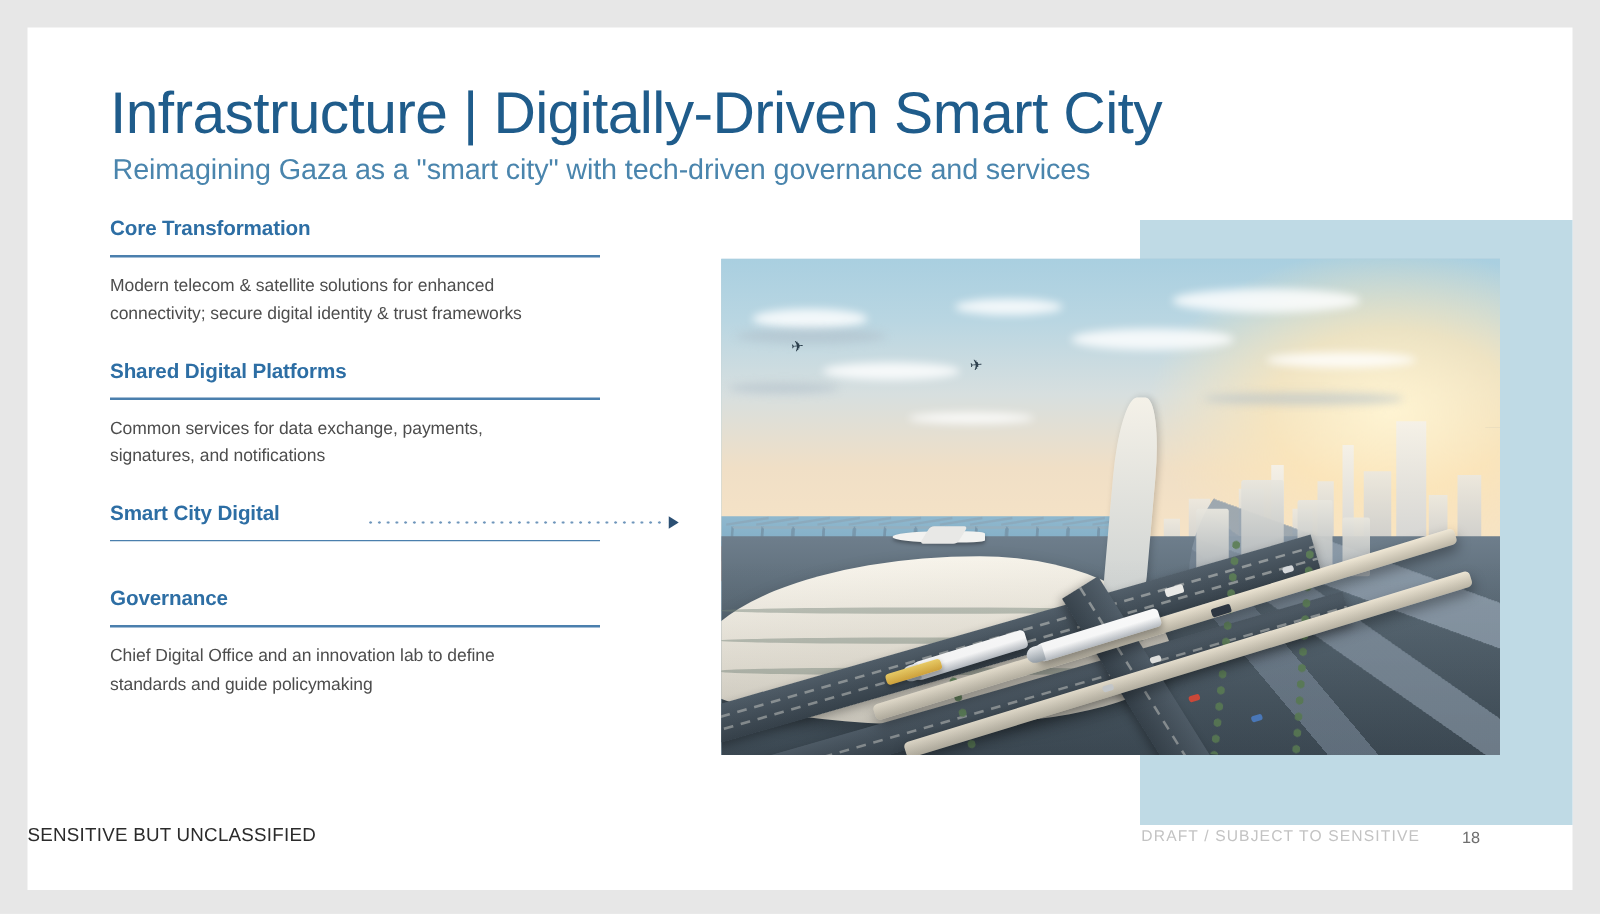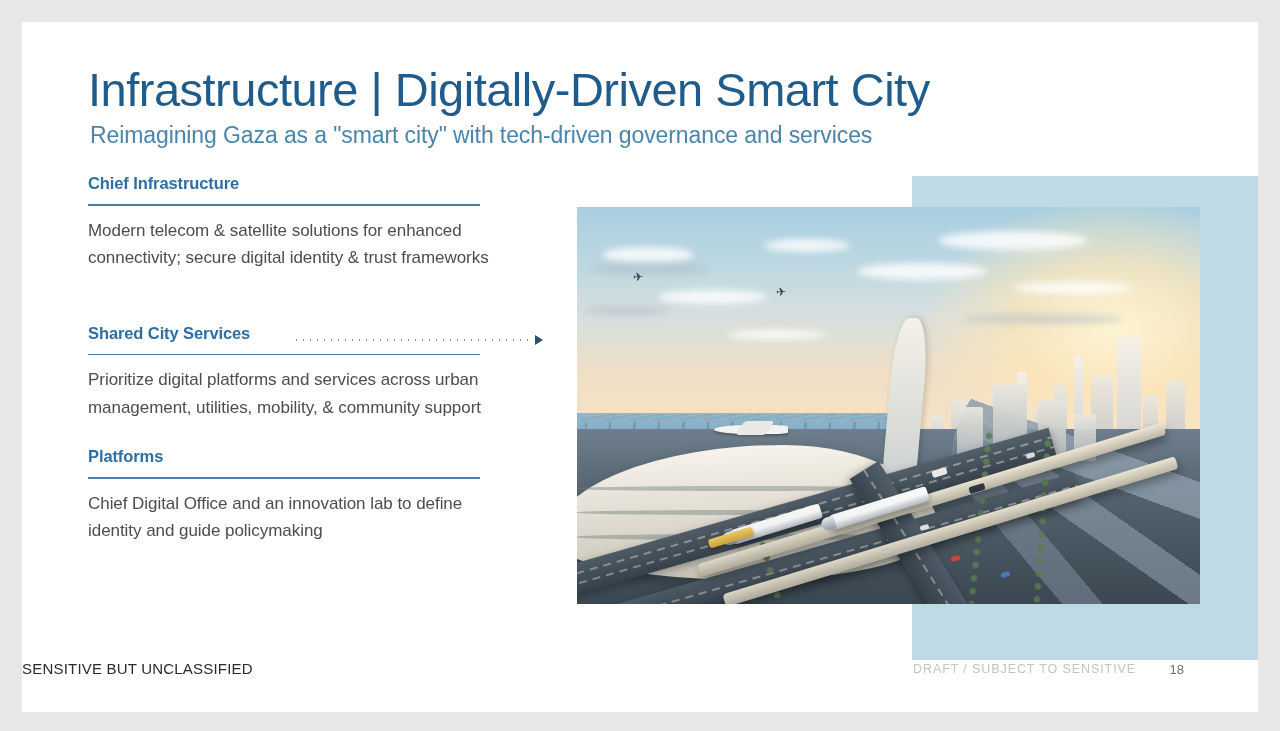--- a/index.html
+++ b/index.html
@@ -37,21 +37,21 @@
   .sec-head-row { position:relative; height:28px; }
   .sec-title {
     font-size:16.5px; font-weight:bold; color:#2d6ea4;
     letter-spacing:-0.1px; white-space:nowrap;
   }
   .sec-rule {
     width:392px; height:1.6px; background:#4a7fad;
     margin-top:2px; margin-bottom:11px;
   }
   .sec-body {
-    font-size:17px; line-height:1.62; color:#4d4d4d;
+    font-size:14px; line-height:1.62; color:#4d4d4d;
     letter-spacing:-0.05px; white-space:pre-line;
   }
   .sec-gap { height:26px; }
 
   
   .leader {
     position:absolute; left:205px; top:10px;
     width:250px; height:12px;
     display:flex; align-items:center;
   }
@@ -254,54 +254,60 @@
 <div id="stage">
   <div class="slide">
 
     <h1 class="title">Infrastructure | Digitally-Driven Smart City</h1>
     <h2 class="subtitle">Reimagining Gaza as a "smart city" with tech-driven governance and services</h2>
 
     <div class="sections">
 
       <div class="section">
         <div class="sec-head-row">
-          <div class="sec-title">Chief Infrastructure</div>
+          <div class="sec-title">Core Transformation</div>
         </div>
         <div class="sec-rule"></div>
         <div class="sec-body">Modern telecom &amp; satellite solutions for enhanced
 connectivity; secure digital identity &amp; trust frameworks</div>
       </div>
 
       <div class="sec-gap"></div>
 
-
-      <div class="sec-gap"></div>
-
       <div class="section">
         <div class="sec-head-row">
-          <div class="sec-title">Shared City Services</div>
+          <div class="sec-title">Shared Digital Platforms</div>
+        </div>
+        <div class="sec-rule"></div>
+        <div class="sec-body">Common services for data exchange, payments,
+signatures, and notifications</div>
+      </div>
+
+      <div class="sec-gap"></div>
+
+      <div class="section">
+        <div class="sec-head-row">
+          <div class="sec-title">Smart City Digital</div>
           <div class="leader">
             <div class="leader-line"></div>
             <div class="leader-arrow"></div>
           </div>
         </div>
         <div class="sec-rule"></div>
-        <div class="sec-body">Prioritize digital platforms and services across urban
-management, utilities, mobility, &amp; community support</div>
       </div>
 
       <div class="sec-gap"></div>
 
       <div class="section">
         <div class="sec-head-row">
-          <div class="sec-title">Platforms</div>
+          <div class="sec-title">Governance</div>
         </div>
         <div class="sec-rule"></div>
         <div class="sec-body">Chief Digital Office and an innovation lab to define
-identity and guide policymaking</div>
+standards and guide policymaking</div>
       </div>
 
     </div>
 
     <div class="blue-panel"></div>
 
     <div class="photo-frame" aria-label="Aerial rendering of a futuristic smart city at sunset with a curved white terminal building, container port with cranes, high-speed trains on elevated viaducts, highway interchanges and skyscrapers">
       <div class="photo">
 
         <div class="sky"></div>

